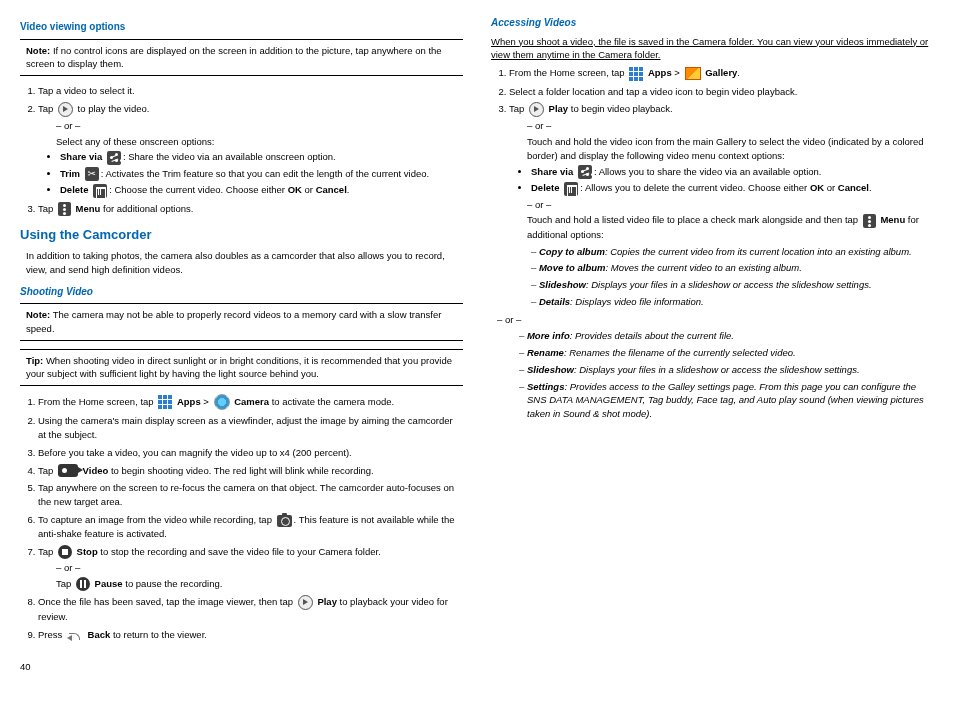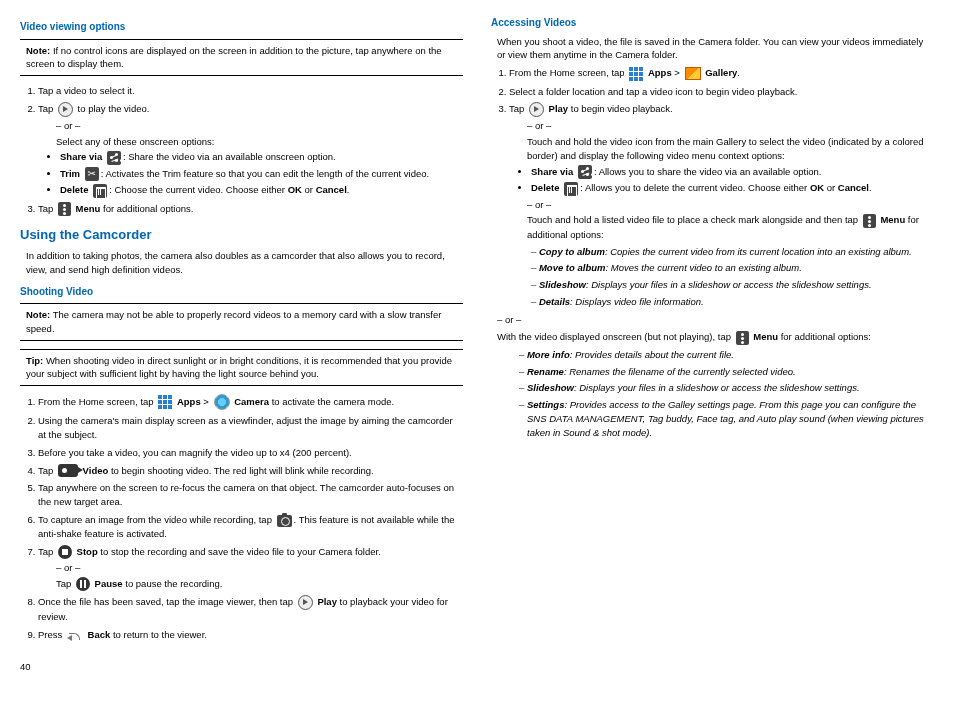--- a/index.html
+++ b/index.html
@@ -19,20 +19,21 @@
     min-width: 0;
   }
   .h-blue-bold {
     color: #0066b3;
     font-weight: bold;
     font-size: 10px;
     margin: 4px 0 4px 0;
   }
   .h-blue-italic {
     color: #0066b3;
+    font-style: italic;
     font-weight: bold;
     font-size: 10px;
     margin: 8px 0 4px 0;
   }
   .h-section {
     color: #0066b3;
     font-weight: bold;
     font-size: 13px;
     margin: 10px 0 4px 0;
   }
@@ -230,21 +231,21 @@
       </li>
       <li><span>Once the file has been saved, tap the image viewer, then tap </span><span class="icon icon-play-circle"></span> <b>Play</b><span> to playback your video for review.</span></li>
       <li><span>Press </span><span class="icon icon-back"></span> <b>Back</b><span> to return to the viewer.</span></li>
     </ol>
 
     <div class="page-num">40</div>
   </div>
 
   <div class="col">
     <div class="h-blue-italic" style="margin-top:0">Accessing Videos</div>
-    <div style="margin-left:6px;">When you shoot a video, the file is saved in the Camera folder. You can view your videos immediately or view them anytime in the Camera folder.</div>
+    <div style="text-decoration:underline;">When you shoot a video, the file is saved in the Camera folder. You can view your videos immediately or view them anytime in the Camera folder.</div>
 
     <ol>
       <li><span>From the Home screen, tap </span><span class="icon icon-grid"></span> <b>Apps</b><span> &gt; </span><span class="icon icon-gallery"></span> <b>Gallery</b>.</li>
       <li>Select a folder location and tap a video icon to begin video playback.</li>
       <li>
         <span>Tap </span><span class="icon icon-play-circle"></span> <b>Play</b><span> to begin video playback.</span>
         <div class="sub">– or –</div>
         <div class="sub">Touch and hold the video icon from the main Gallery to select the video (indicated by a colored border) and display the following video menu context options:</div>
         <ul class="bullets">
           <li><b>Share via</b> <span class="icon icon-share"></span><span>: Allows you to share the video via an available option.</span></li>
@@ -255,21 +256,20 @@
         <div class="dash-list">
           <div><b>Copy to album</b><span>: Copies the current video from its current location into an existing album.</span></div>
           <div><b>Move to album</b><span>: Moves the current video to an existing album.</span></div>
           <div><b>Slideshow</b><span>: Displays your files in a slideshow or access the slideshow settings.</span></div>
           <div><b>Details</b><span>: Displays video file information.</span></div>
         </div>
       </li>
     </ol>
 
     <div style="margin-left:6px">– or –</div>
-    <div style="margin:4px 0 2px 6px"><span>With the video displayed onscreen (but not playing), tap </span><span class="icon icon-menu"></span> <b>Menu</b><span> for additional options:</span></div>
     <div class="dash-list" style="margin-left:28px">
       <div><b>More info</b><span>: Provides details about the current file.</span></div>
       <div><b>Rename</b><span>: Renames the filename of the currently selected video.</span></div>
       <div><b>Slideshow</b><span>: Displays your files in a slideshow or access the slideshow settings.</span></div>
       <div><b>Settings</b><span>: Provides access to the Galley settings page. From this page you can configure the SNS DATA MANAGEMENT, Tag buddy, Face tag, and Auto play sound (when viewing pictures taken in Sound &amp; shot mode).</span></div>
     </div>
   </div>
 </div>
 
 </body></html>

